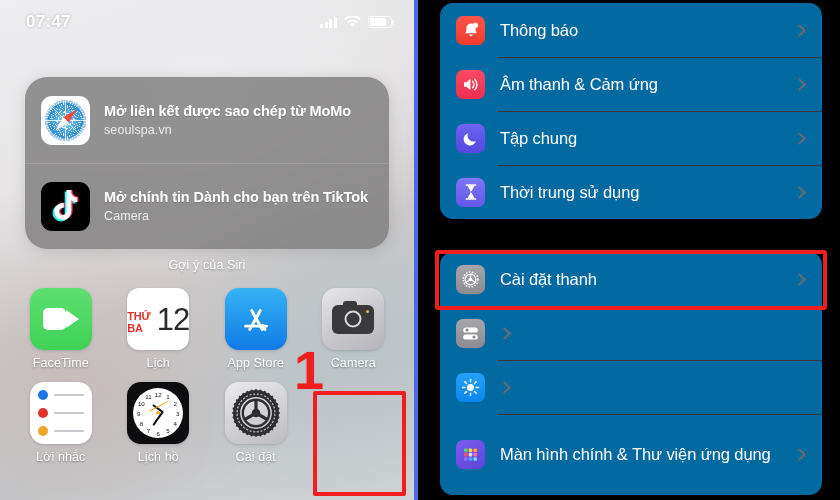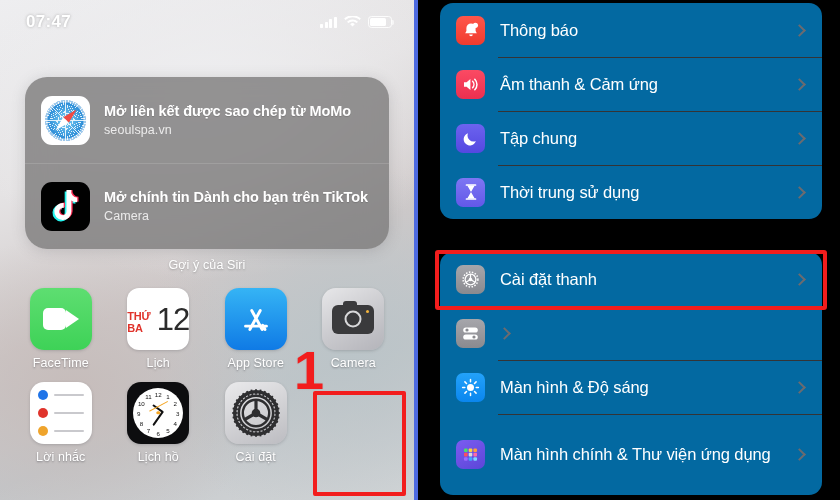--- a/index.html
+++ b/index.html
@@ -559,21 +559,20 @@
     <div class="s-row">
       <div class="s-ic" style="background:linear-gradient(180deg,#23a2fa,#0a86ee)">
         <svg width="19" height="19" viewBox="0 0 19 19">
           <circle cx="9.5" cy="9.5" r="3.5" fill="#fff"></circle>
           <g stroke="#fff" stroke-width="1.5" stroke-linecap="round">
             <path d="M9.5 1.6v2.2M9.5 15.2v2.2M1.6 9.5h2.2M15.2 9.5h2.2"></path>
             <path d="M3.9 3.9l1.6 1.6M13.5 13.5l1.6 1.6M15.1 3.9l-1.6 1.6M5.5 13.5l-1.6 1.6"></path>
           </g>
         </svg>
       </div>
-      <div class="s-label">Màn hình &amp; Độ sáng</div>
       <span class="chev"></span>
     </div>
 
     <div class="s-row tall">
       <div class="s-ic" style="background:linear-gradient(150deg,#7b5cf0,#5b46d8)">
         <svg width="19" height="19" viewBox="0 0 19 19">
           <g>
             <rect x="3" y="3.4" width="3.6" height="3.6" rx="1" fill="#49e06b"></rect>
             <rect x="7.7" y="3.4" width="3.6" height="3.6" rx="1" fill="#ffd23f"></rect>
             <rect x="12.4" y="3.4" width="3.6" height="3.6" rx="1" fill="#ff9f3f"></rect>

